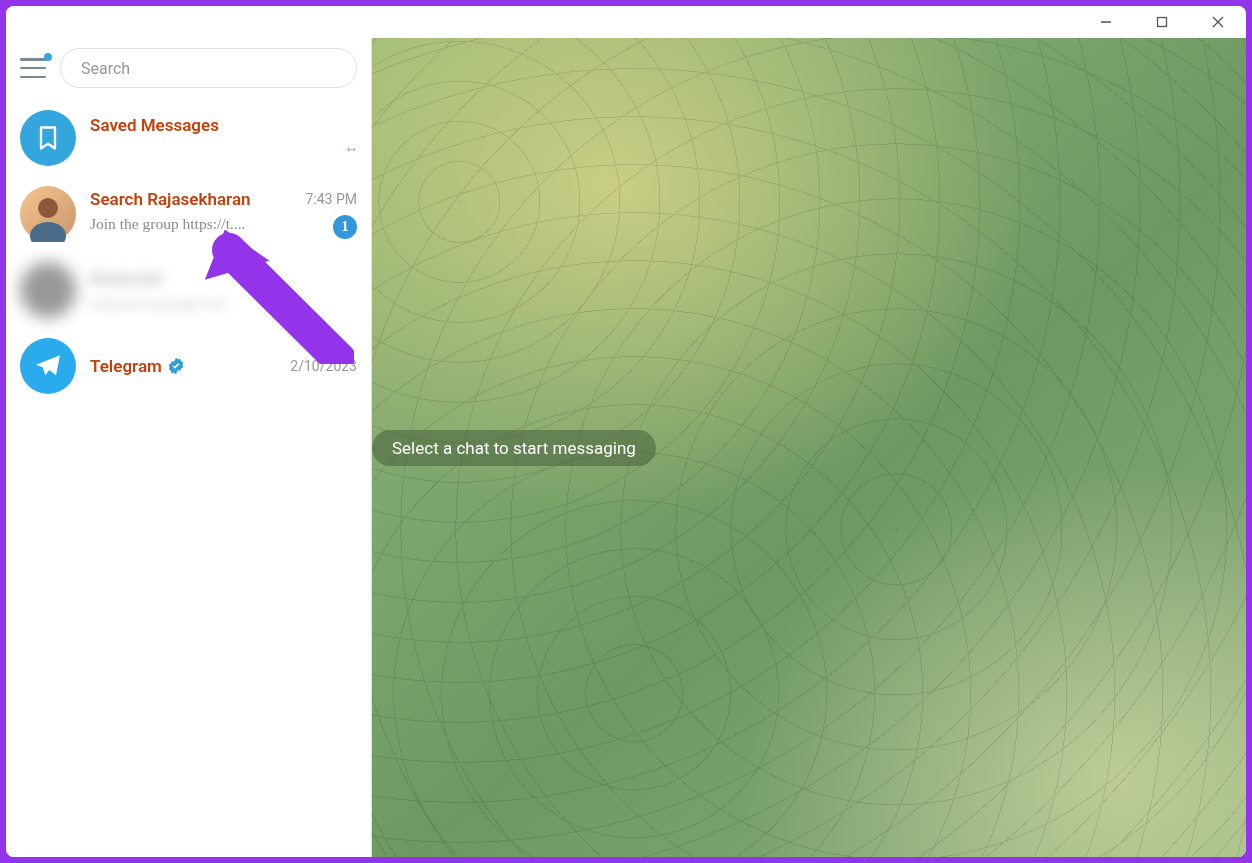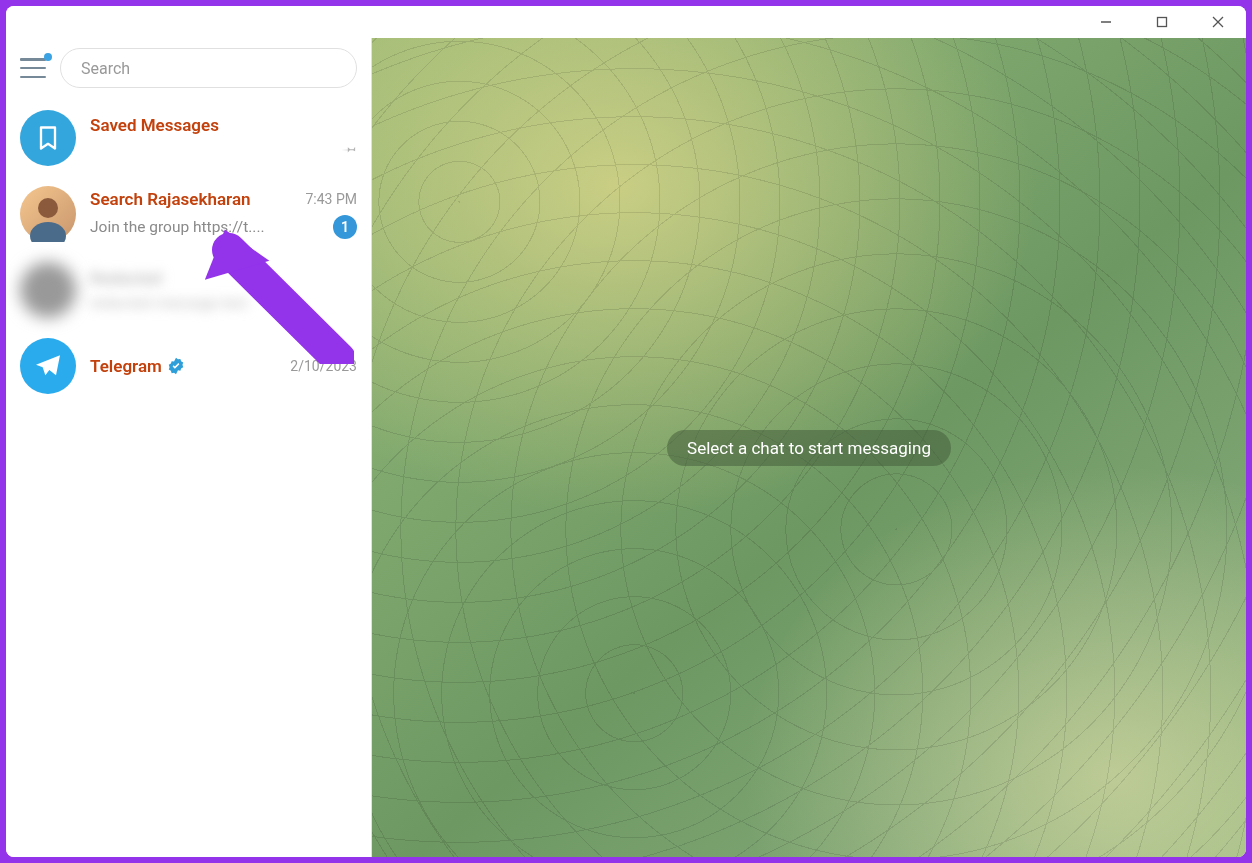--- a/index.html
+++ b/index.html
@@ -143,21 +143,22 @@
       align-items: center;
       gap: 5px;
     }
     .chat-time {
       font-size: 14px;
       color: #999;
     }
     .chat-row2 {
       display: flex;
       justify-content: space-between;
-      align-items: center;
+      align-items: flex-start;
+      font-family: Liberation Serif, serif;
     }
     .chat-preview {
       font-size: 15.5px;
       color: #8a8a8a;
       white-space: nowrap;
       overflow: hidden;
       text-overflow: ellipsis;
       flex: 1;
       display: flex;
       align-items: center;
@@ -199,21 +200,20 @@
       color: #bbb;
     }
     .main-area {
       flex: 1;
       background:
         radial-gradient(ellipse 700px 550px at 28% 18%, rgba(230,220,140,0.70), transparent 60%),
         radial-gradient(ellipse 600px 500px at 85% 90%, rgba(235,230,175,0.55), transparent 62%),
         linear-gradient(140deg, #9ab976 0%, #7fa86e 30%, #6d9862 55%, #7ea574 80%, #93b57f 100%);
       display: flex;
       align-items: center;
-      justify-content: center;
       position: relative;
       overflow: hidden;
     }
     .pattern {
       position: absolute;
       inset: 0;
       opacity: 0.10;
       background-image:
         repeating-radial-gradient(circle at 10% 20%, #000 0, #000 1px, transparent 1px, transparent 40px),
         repeating-radial-gradient(circle at 60% 60%, #000 0, #000 1px, transparent 1px, transparent 55px),

